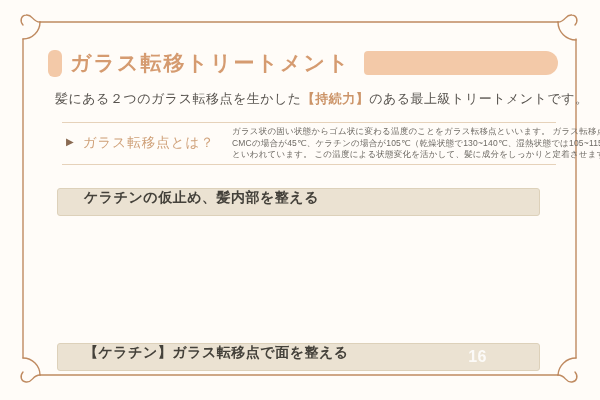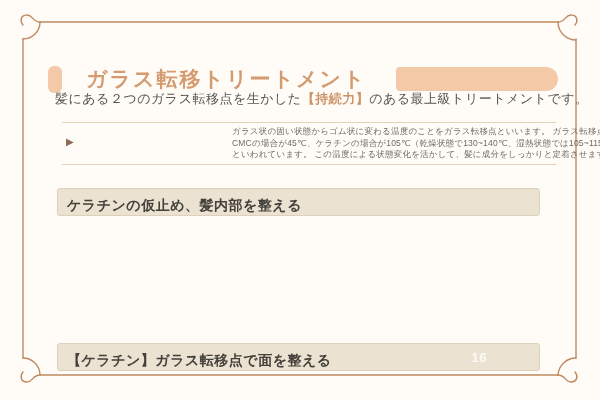--- a/index.html
+++ b/index.html
@@ -15,21 +15,21 @@
   
   .title-row{
     position:absolute;left:48px;top:49px;right:42px;
     display:flex;align-items:center;gap:8px;
   }
   .title-chip{
     width:14px;height:27px;border-radius:6px;
     background:#f3c9a8;flex:0 0 auto;
   }
   .slide-title{
-    margin:16px;font-size:21px;font-weight:bold;letter-spacing:2px;
+    margin:0;font-size:21px;font-weight:bold;letter-spacing:2px;
     color:#d59b70;white-space:nowrap;
   }
   .title-bar{
     flex:1 1 auto;height:24px;margin-left:6px;
     background:#f3c9a8;border-radius:4px 12px 12px 4px;
   }
 
   
   .subtitle{
     position:absolute;left:55px;top:90px;right:40px;
@@ -57,30 +57,30 @@
     flex:1 1 auto;font-size:8.5px;line-height:11.5px;color:#6e6a64;
     letter-spacing:0.2px;
   }
   .def-text div{white-space:nowrap;}
 
   
   .step{
     position:absolute;left:57px;width:483px;height:28px;
     background:#ebe2d2;border:1px solid #ddd1ba;border-radius:3px;
     box-sizing:border-box;
-    display:flex;align-items:flex-end;
+    display:flex;align-items:flex-start;
     font-size:14px;font-weight:bold;color:#44413a;
-    padding-left:9px;letter-spacing:0.5px;
+    padding-left:26px;letter-spacing:0.5px;
   }
   .step-1{top:188px;}
   .step-2{top:245px;}
   .step-3{top:303px;margin-top:40px;}
   .page-number{
     position:absolute;right:52px;top:50%;transform:translateY(-50%);
-    color:#ffffff;opacity:0.85;font-size:13px;font-weight:bold;
+    color:#ffffff;opacity:0.85;font-size:16px;font-weight:bold;
   }
 </style>
 </head>
 <body>
 
 <div class="slide">
 
   <svg class="frame-svg" viewBox="0 0 600 400" xmlns="http://www.w3.org/2000/svg">
     <g stroke="#bf8a60" stroke-width="1.4" fill="none" stroke-linecap="round">
 
@@ -105,20 +105,21 @@
     <span class="title-chip"></span>
     <h1 class="slide-title">ガラス転移トリートメント</h1>
     <span class="title-bar"></span>
   </div>
 
   <p class="subtitle"><span>髪にある２つのガラス転移点を生かした</span><span class="hl">【持続力】</span><span>のある最上級トリートメントです。</span></p>
 
   <div class="def-row">
     <div class="def-label">
       <span class="tri">▶</span>
+      <span>ガラス転移点とは？</span>
     </div>
     <div class="def-text">
       <div>ガラス状の固い状態からゴム状に変わる温度のことをガラス転移点といいます。 ガラス転移点は、</div>
       <div>CMCの場合が45℃、ケラチンの場合が105℃（乾燥状態で130~140℃、湿熱状態では105~115℃）</div>
       <div>といわれています。 この温度による状態変化を活かして、髪に成分をしっかりと定着させます。</div>
     </div>
   </div>
 
   <div class="step step-1">
     <span>ケラチンの仮止め、髪内部を整える</span>

